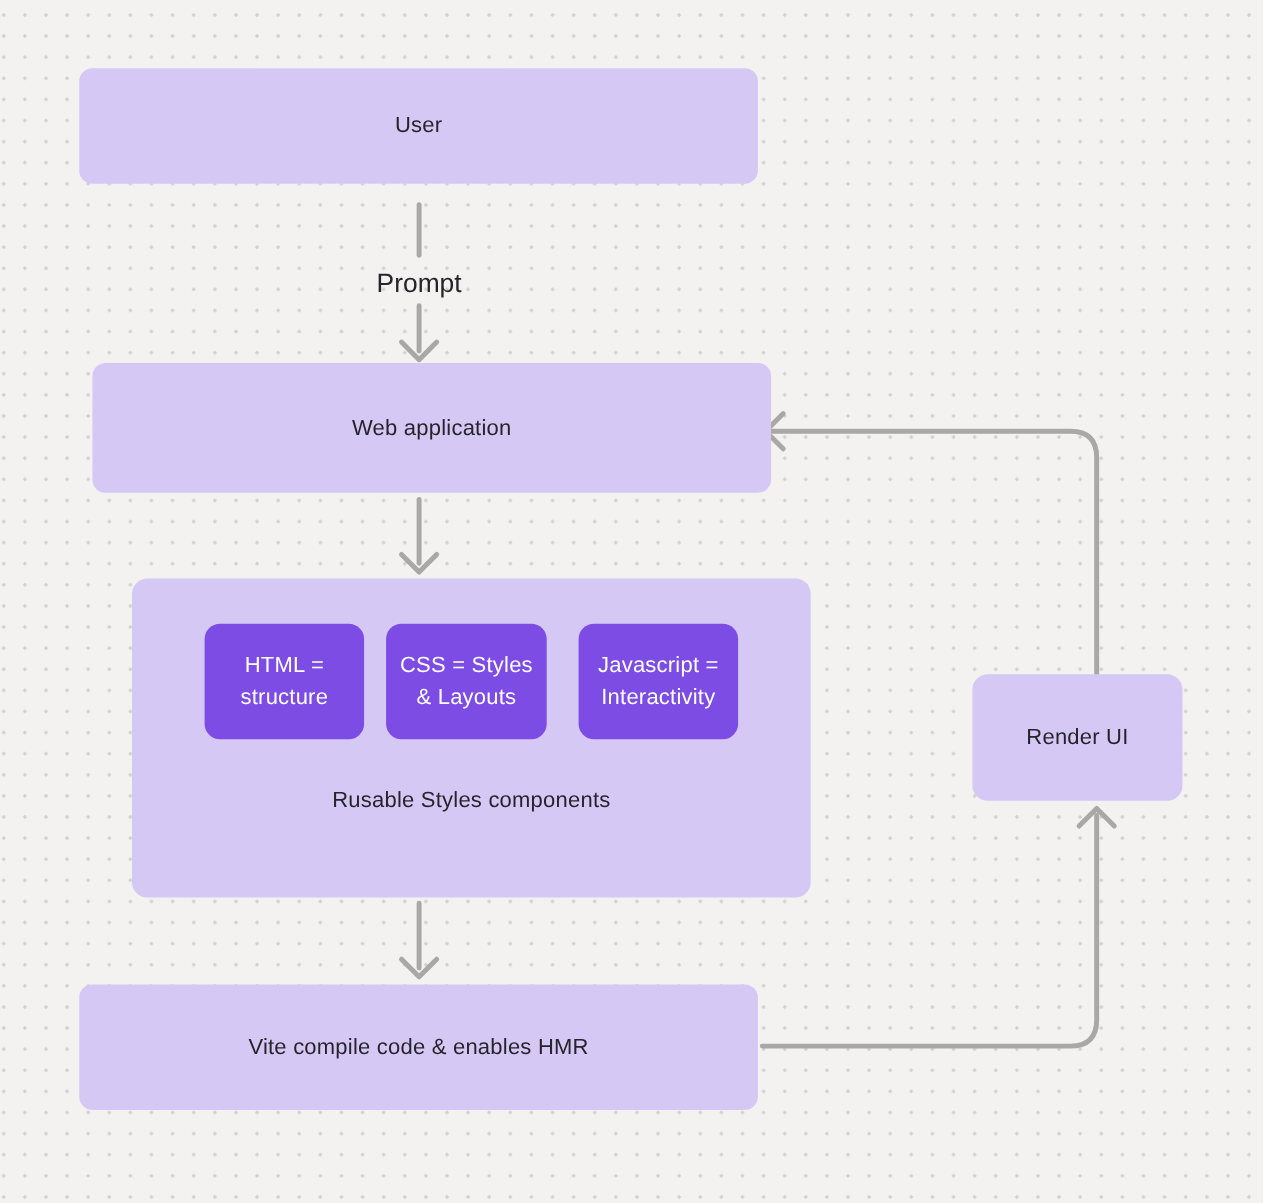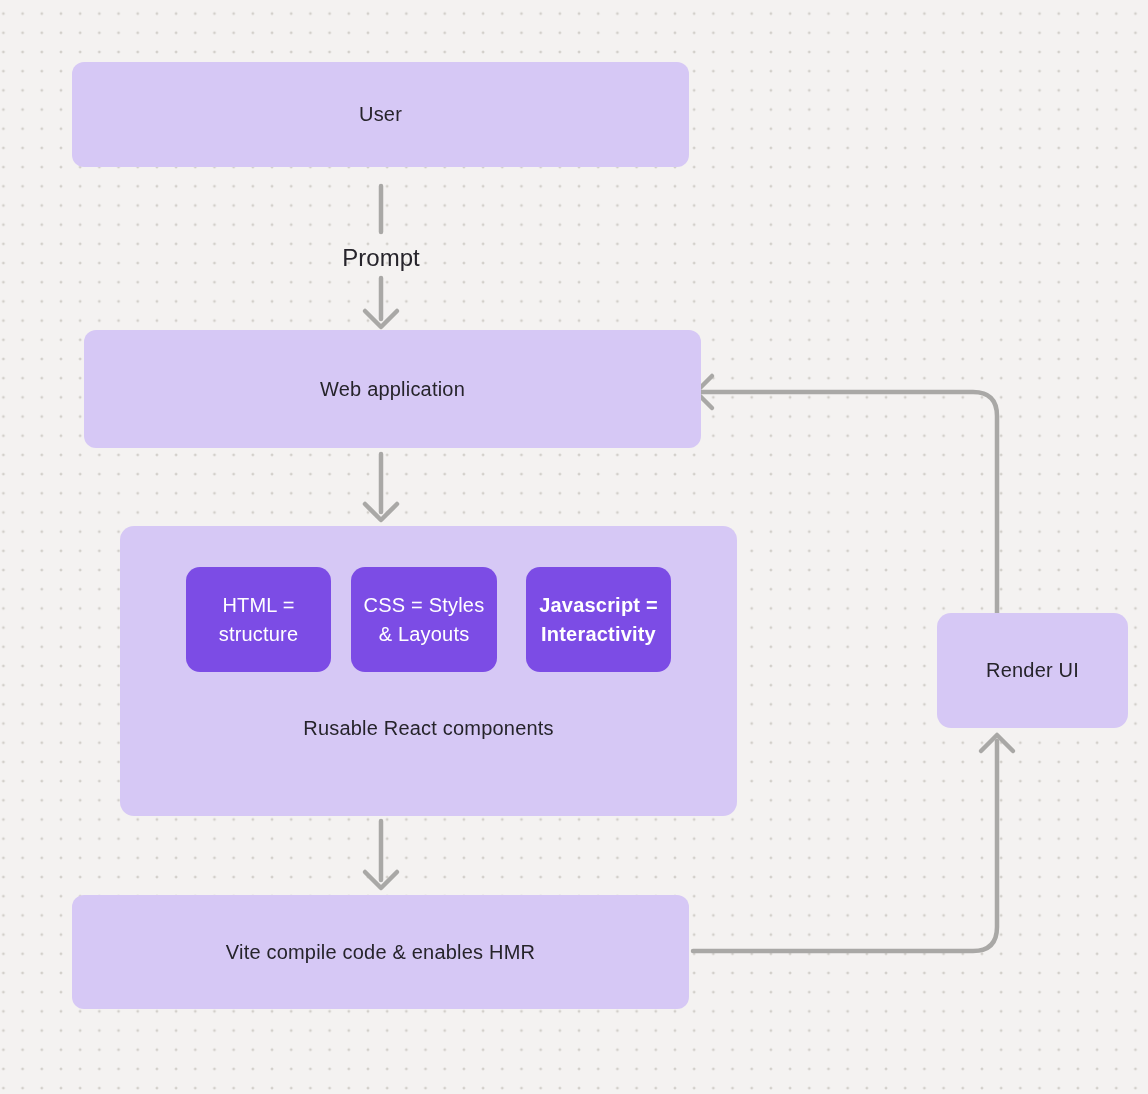--- a/index.html
+++ b/index.html
@@ -28,39 +28,39 @@
     color: #26242b;
     font-size: 20px;
     font-weight: 500;
     letter-spacing: 0.2px;
   }
 
   .node-user      { left: 72px;  top: 62px;  width: 617px; height: 105px; }
   .node-webapp    { left: 72px;  top: 330px; width: 617px; height: 118px; margin-left: 12px; }
   .node-container { left: 72px;  top: 526px; width: 617px; height: 290px; border-radius: 14px; margin-left: 48px; }
   .node-vite      { left: 72px;  top: 895px; width: 617px; height: 114px; }
-  .node-renderui  { left: 937px; top: 613px; width: 191px; height: 115px; border-radius: 14px; }
+  .node-renderui  { left: 884px; top: 613px; width: 191px; height: 115px; border-radius: 14px; }
 
   .subnode {
     position: absolute;
     display: flex;
     align-items: center;
     justify-content: center;
     background: #7c4ce5;
     border-radius: 14px;
     color: #ffffff;
     font-size: 20px;
     font-weight: 500;
     text-align: center;
     line-height: 29px;
     white-space: pre-line;
   }
   .subnode-html { left: 66px;  top: 41px; width: 145px; height: 105px; }
   .subnode-css  { left: 231px; top: 41px; width: 146px; height: 105px; }
-  .subnode-js   { left: 406px; top: 41px; width: 145px; height: 105px; font-weight: bold; }
+  .subnode-js   { left: 406px; top: 41px; width: 145px; height: 105px; }
 
   .container-caption {
     position: absolute;
     left: 0; right: 0;
     top: 191px;
     text-align: center;
     color: #26242b;
     font-size: 20px;
     font-weight: 500;
     letter-spacing: 0.2px;
@@ -137,21 +137,21 @@
 structure</span>
     </div>
     <div class="subnode subnode-css">
       <span>CSS = Styles
 &amp; Layouts</span>
     </div>
     <div class="subnode subnode-js">
       <span>Javascript =
 Interactivity</span>
     </div>
-    <div class="container-caption">Rusable React components</div>
+    <div class="container-caption">Rusable Styles components</div>
   </div>
 
   <div class="node node-vite">
     <span>Vite compile code &amp; enables HMR</span>
   </div>
 
   <div class="node node-renderui">
     <span>Render UI</span>
   </div>
 

